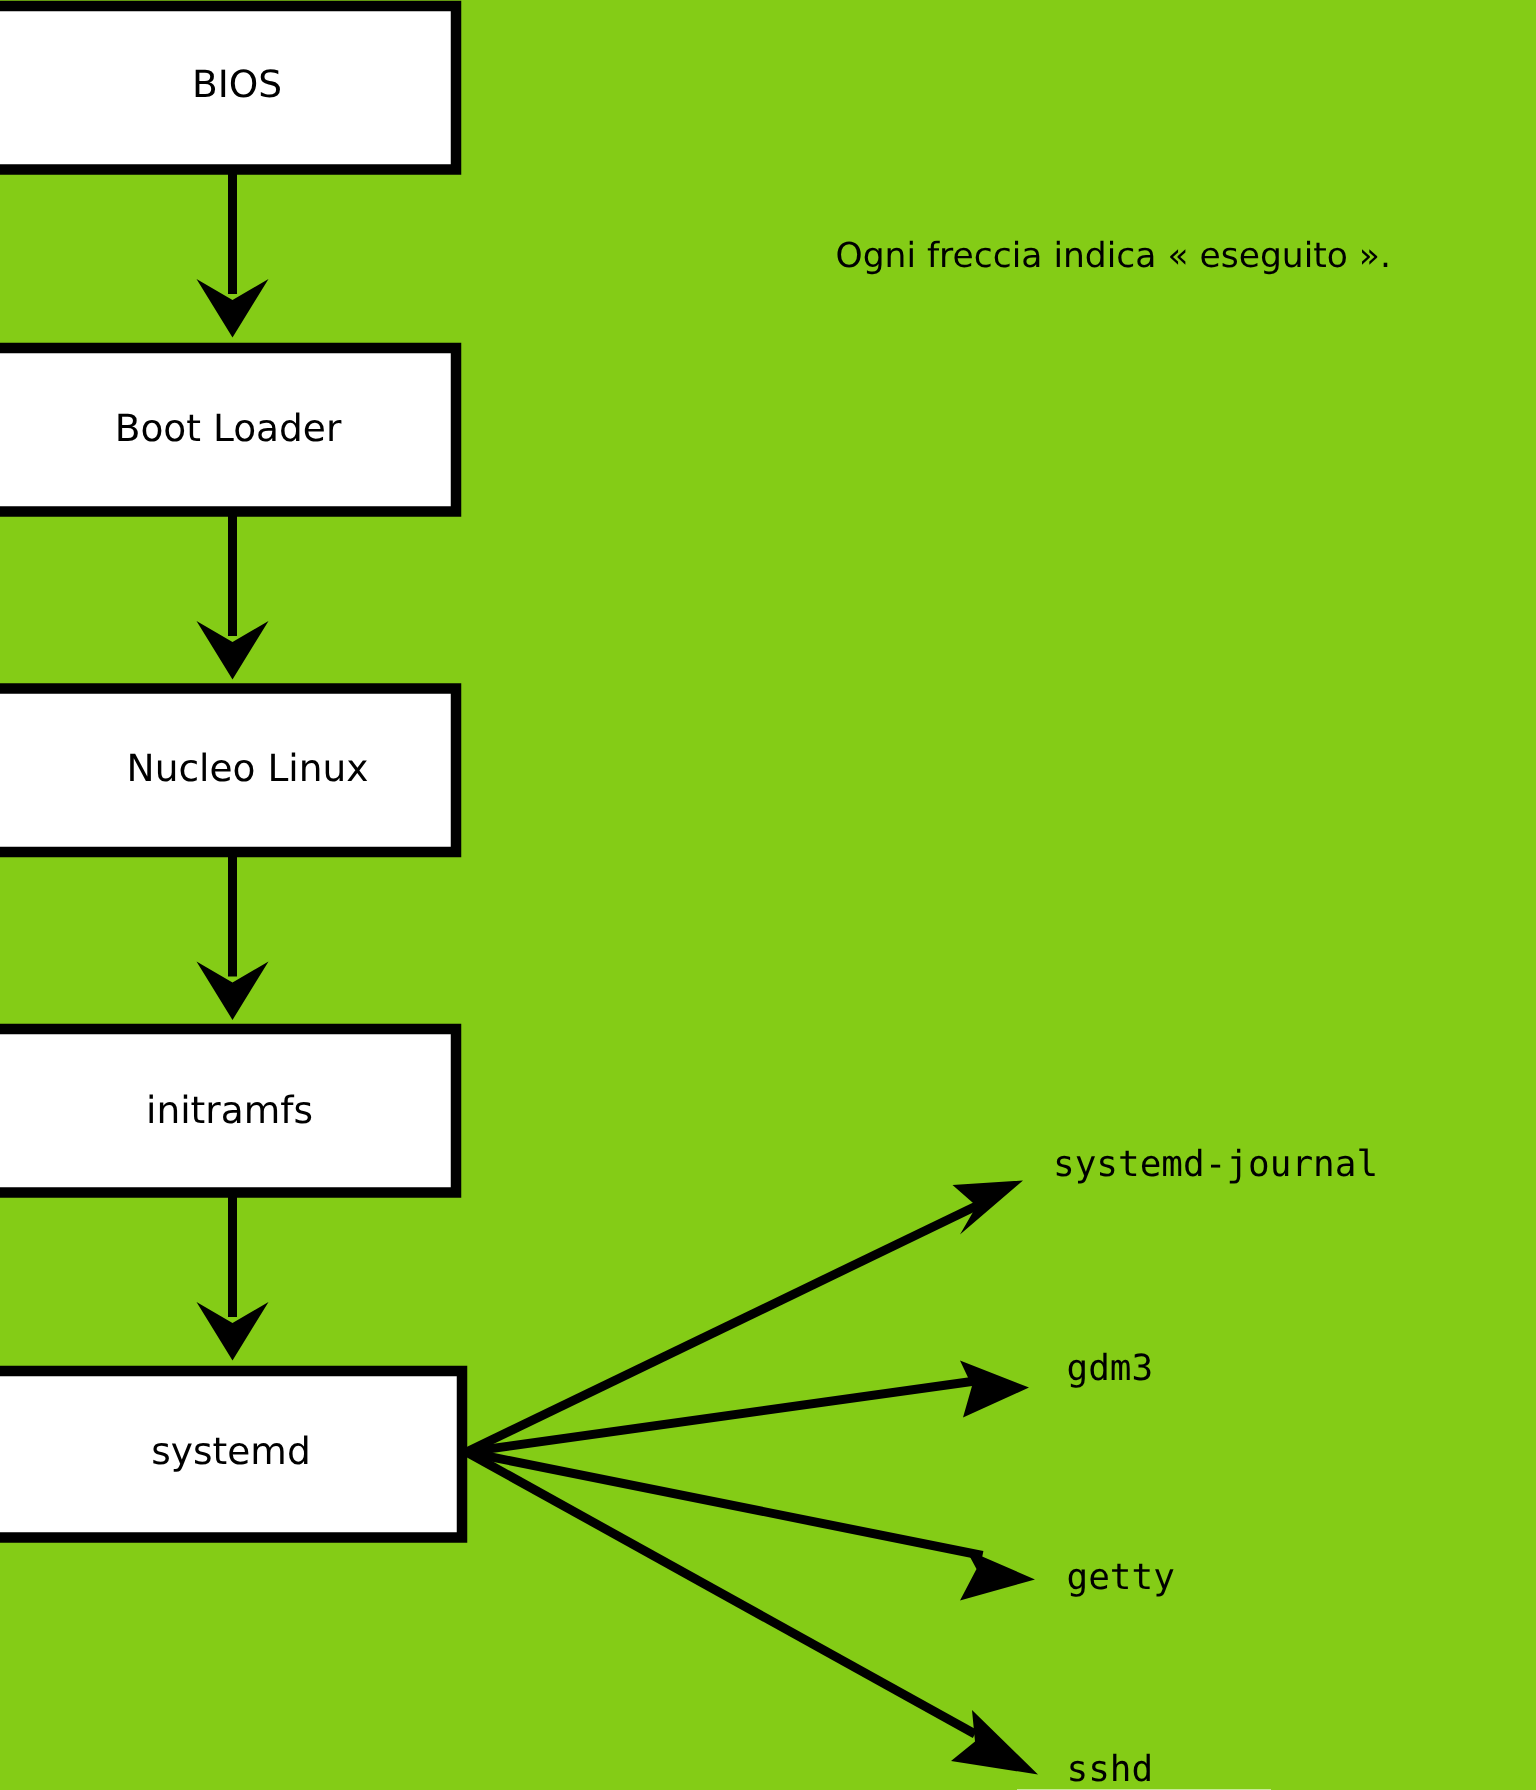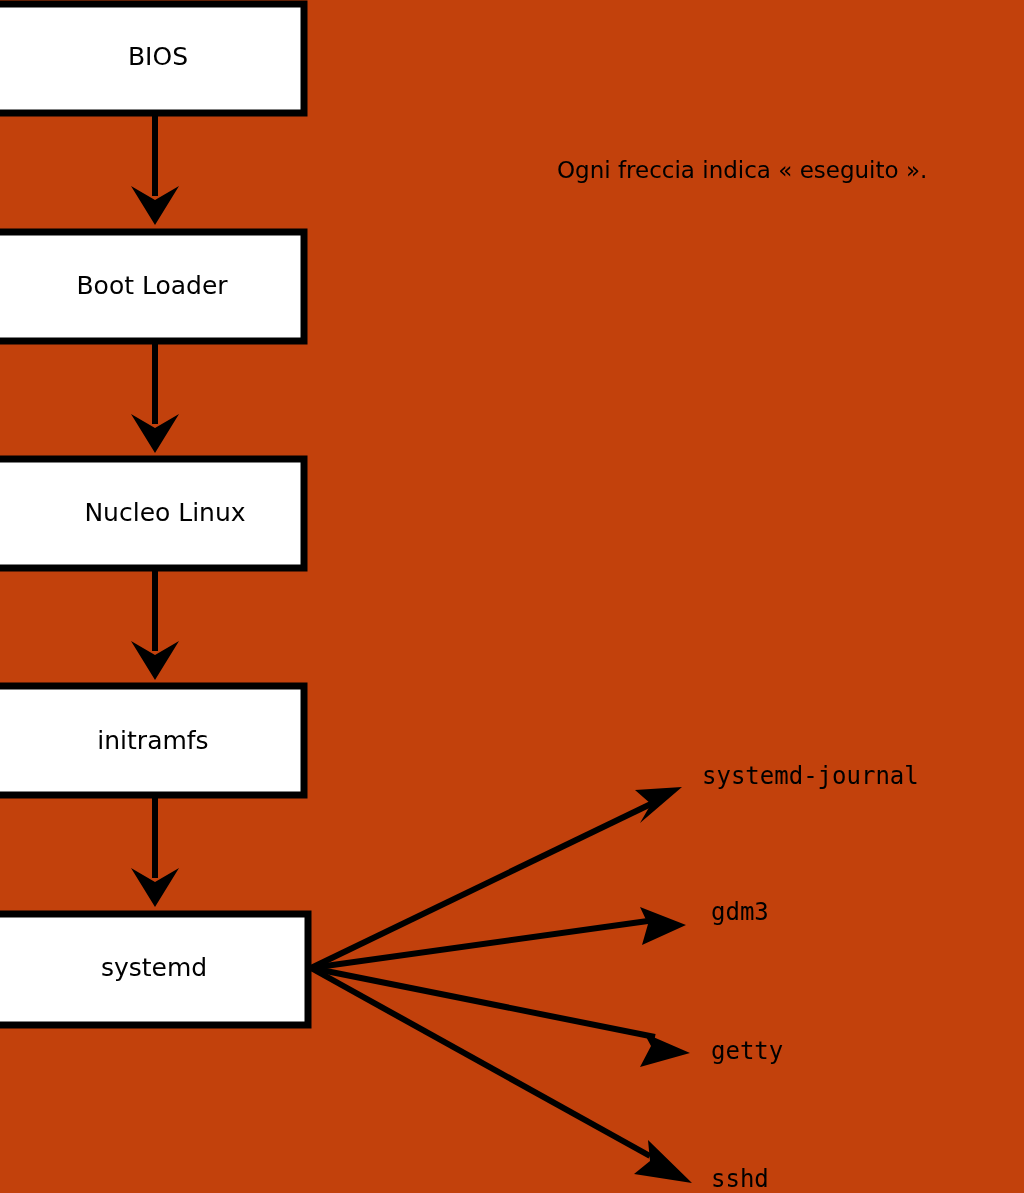--- a/index.html
+++ b/index.html
@@ -4,21 +4,21 @@
 <style>
   html, body {
     margin: 0;
     padding: 0;
     background: #ffffff;
   }
   #canvas {
     position: relative;
     width: 1024px;
     height: 1193px;
-    background: #c2410c;
+    background: #84cc16;
     overflow: hidden;
     font-family: "DejaVu Sans", "Liberation Sans", sans-serif;
   }
   #diagram-svg {
     position: absolute;
     left: 0;
     top: 0;
     width: 1024px;
     height: 1193px;
   }

